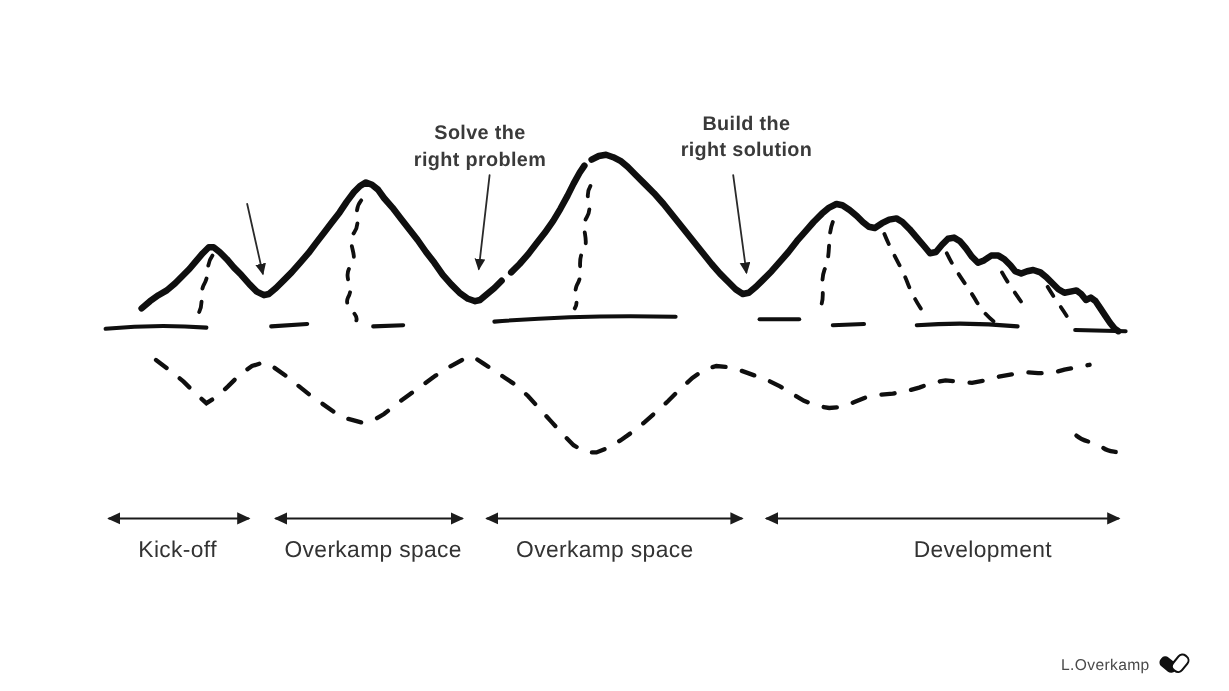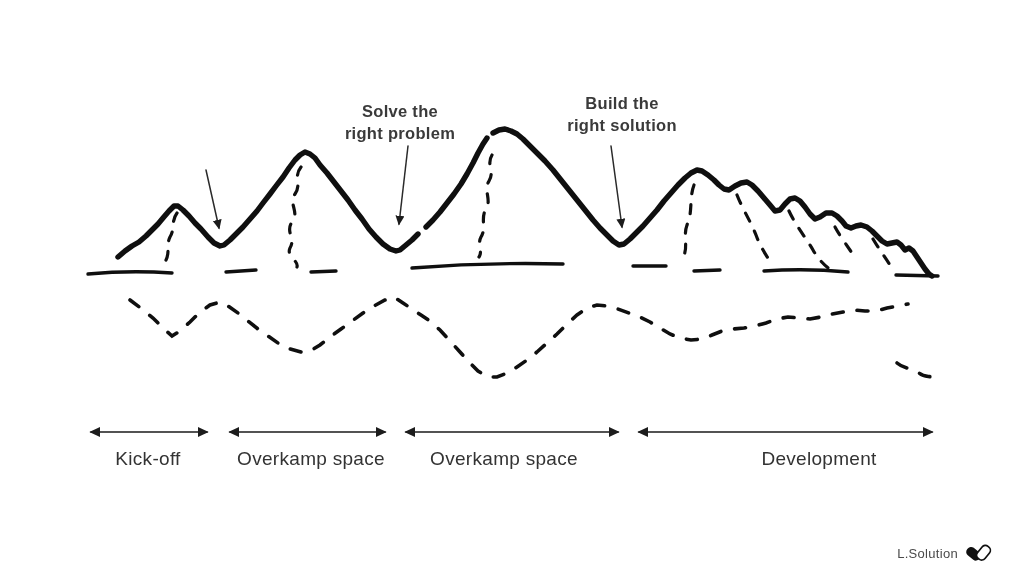--- a/index.html
+++ b/index.html
@@ -120,20 +120,20 @@
 right problem</div>
   <div class="annotation-label" style="left:622px; top:92px;">Build the
 right solution</div>
 
   <div class="phase-label" style="left:148px; top:448px;">Kick-off</div>
   <div class="phase-label" style="left:311px; top:448px;">Overkamp space</div>
   <div class="phase-label" style="left:504px; top:448px;">Overkamp space</div>
   <div class="phase-label" style="left:819px; top:448px;">Development</div>
 
   <div class="credit">
-    <span class="credit-name">L.Solution</span>
+    <span class="credit-name">L.Overkamp</span>
     <svg class="heart-logo" viewBox="0 0 26 26">
       <rect x="3.2" y="5.5" width="9.5" height="15.5" rx="4.2" transform="rotate(-45 7.95 13.25)" fill="#101010"></rect>
       <rect x="13.3" y="5.5" width="9.5" height="15.5" rx="4.2" transform="rotate(45 18.05 13.25)" fill="#ffffff" stroke="#101010" stroke-width="1.7"></rect>
     </svg>
   </div>
 
 </div>
 
 </body></html>

